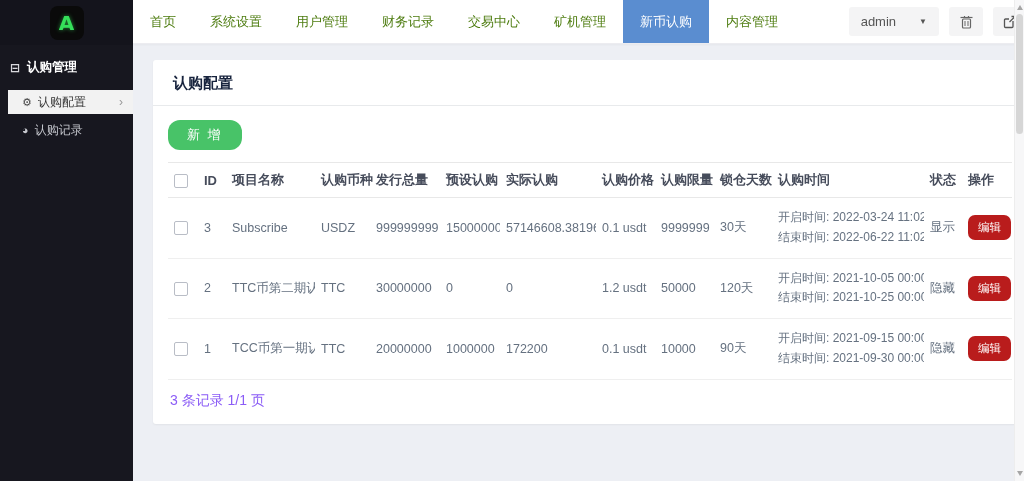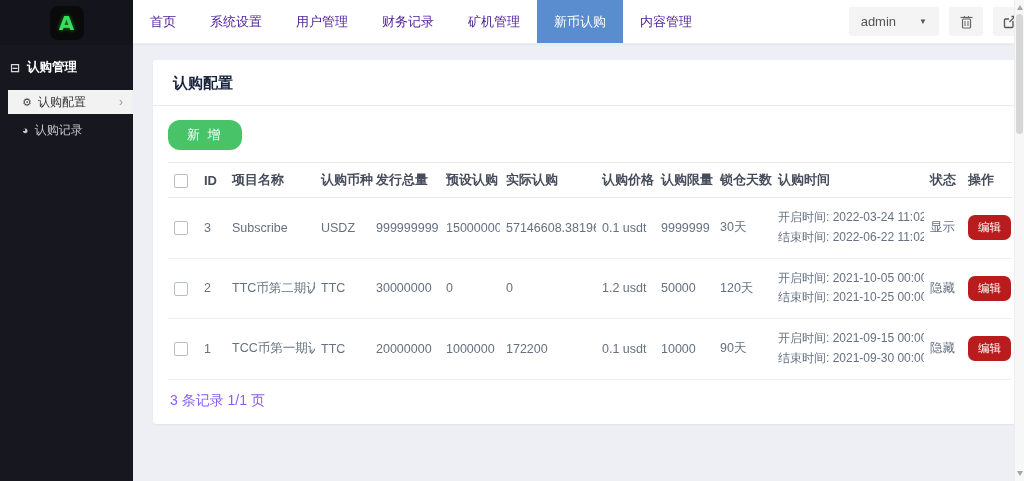--- a/index.html
+++ b/index.html
@@ -23,21 +23,21 @@
   .side-item.active .it-icon { color:#444; }
   .side-item .chev { margin-left:auto; color:#999; font-size:12px; }
 
   
   .right-col { flex:1; display:flex; flex-direction:column; height:481px; }
 
   
   .navbar { height:44px; background:#ffffff; display:flex; align-items:stretch;
     border-bottom:1px solid #ececf0; box-shadow:0 1px 2px rgba(0,0,0,.04); position:relative; z-index:2; }
   .nav-tabs { display:flex; align-items:stretch; }
-  .nav-tab { display:flex; align-items:center; padding:0 17px; font-size:13px; color:#4c1d95; cursor:pointer; }
+  .nav-tab { display:flex; align-items:center; padding:0 17px; font-size:13px; color:#4d7c0f; cursor:pointer; }
   .nav-tab.active { background:#5a8dd0; color:#ffffff; }
   .nav-right { margin-left:auto; display:flex; align-items:center; gap:10px; padding-right:20px; }
   .admin-btn { background:#f4f4f5; border-radius:3px; height:29px; padding:0 12px;
     display:flex; align-items:center; gap:23px; font-size:13px; color:#555; cursor:pointer; }
   .admin-btn .caret { font-size:8px; color:#555; }
   .tool-btn { background:#f4f4f5; border-radius:3px; width:34px; height:29px;
     display:flex; align-items:center; justify-content:center; cursor:pointer; }
   .tool-btn svg { display:block; }
 
   
@@ -102,20 +102,21 @@
   </aside>
 
   <div class="right-col">
 
     <header class="navbar">
       <nav class="nav-tabs">
         <div class="nav-tab">首页</div>
         <div class="nav-tab">系统设置</div>
         <div class="nav-tab">用户管理</div>
         <div class="nav-tab">财务记录</div>
+        <div class="nav-tab">交易中心</div>
         <div class="nav-tab">矿机管理</div>
         <div class="nav-tab active">新币认购</div>
         <div class="nav-tab">内容管理</div>
       </nav>
       <div class="nav-right">
         <div class="admin-btn">
           <span>admin</span>
           <span class="caret">▼</span>
         </div>
         <div class="tool-btn">

